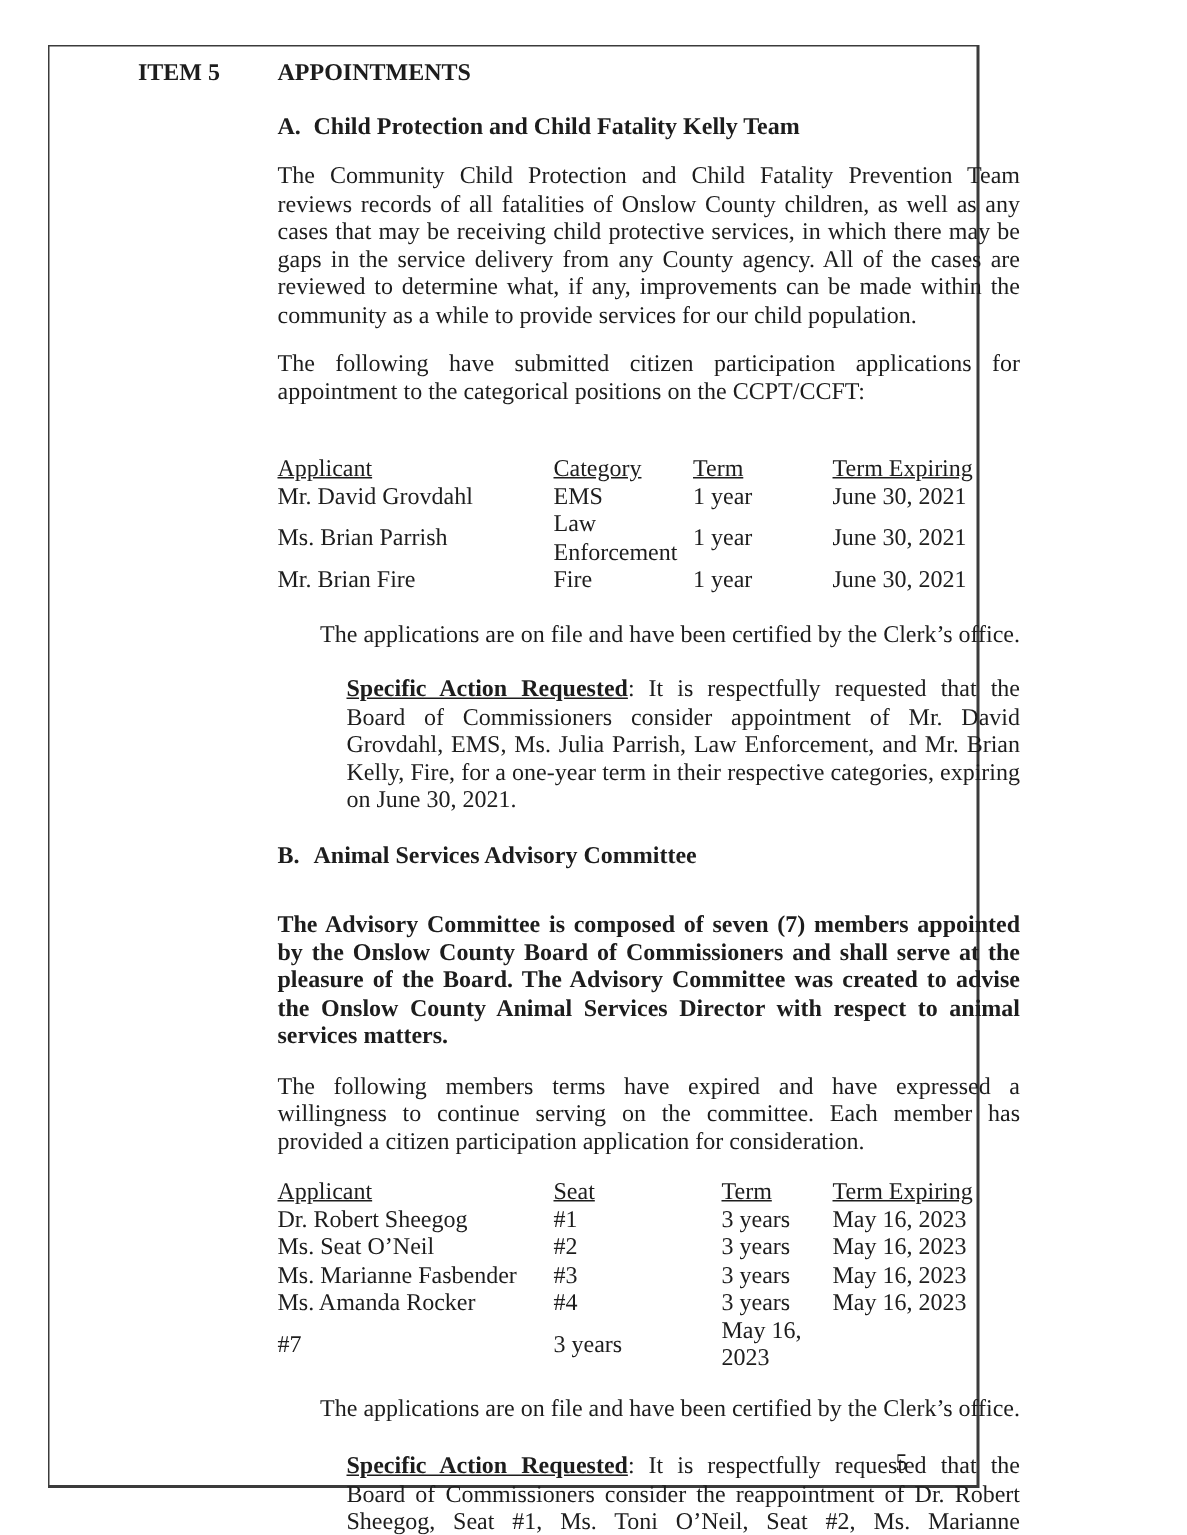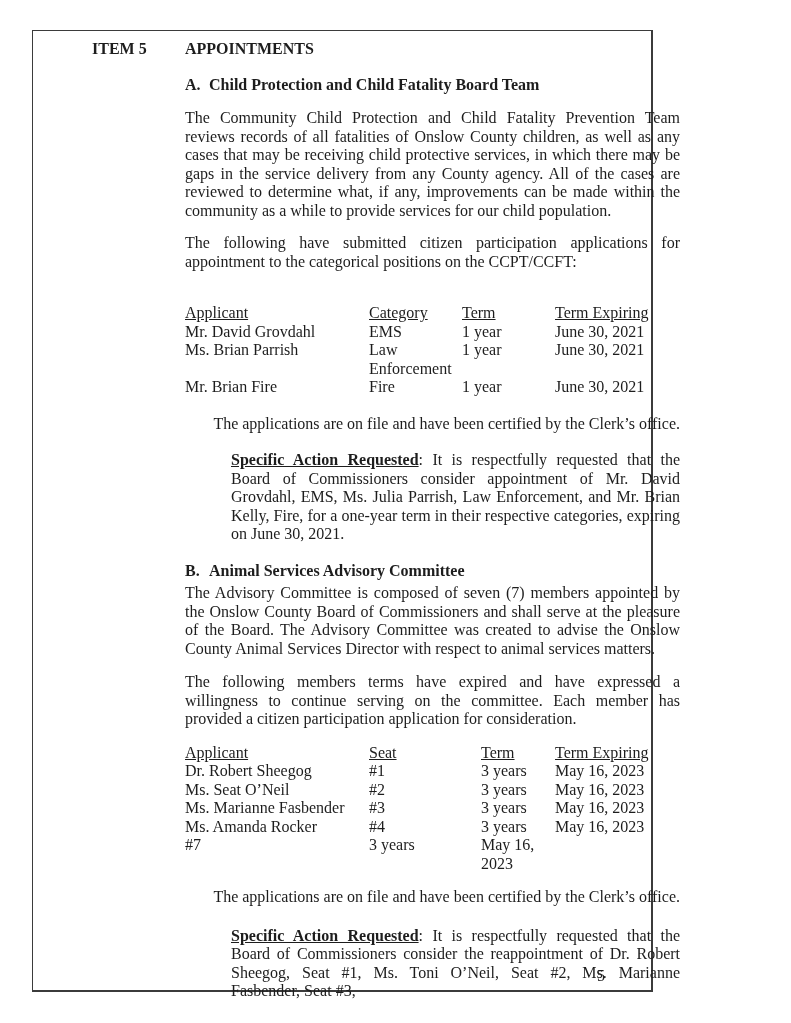--- a/index.html
+++ b/index.html
@@ -34,39 +34,39 @@
   .content {
     margin-left: 152px;
     width: 495px;
   }
   .sec-head { display: flex; font-weight: bold; margin: 0; font-size: 16px; }
   .sec-letter { width: 24px; flex: none; }
   .para { margin: 0; text-align: justify; }
   .clerk { text-align: right; }
   .sar { margin-left: 46px; }
   .sar-label { font-weight: bold; text-decoration: underline; }
-  .trow { display: flex; align-items: flex-start; }
+  .trow { display: flex; align-items: center; }
   .cell { flex: none; }
   .thead .cell { text-decoration: underline; }
   .tbl1 .cell:nth-child(1) { width: 184px; }
   .tbl1 .cell:nth-child(2) { width: 93px; }
   .tbl1 .cell:nth-child(3) { width: 93px; }
   .tbl1 .cell:nth-child(4) { flex: 1; }
   .tbl2 .cell:nth-child(1) { width: 184px; }
   .tbl2 .cell:nth-child(2) { width: 112px; }
   .tbl2 .cell:nth-child(3) { width: 74px; }
   .tbl2 .cell:nth-child(4) { flex: 1; }
   .mt-head-a { margin-top: 17px; }
   .mt-p1 { margin-top: 15px; }
   .mt-p2 { margin-top: 14px; }
   .mt-tbl1 { margin-top: 33px; }
   .mt-clerk-a { margin-top: 18px; }
   .mt-sar-a { margin-top: 18px; }
   .mt-head-b { margin-top: 18px; }
-  .mt-p3 { margin-top: 4px; }
+  .mt-p3 { margin-top: 28px; font-weight: bold; }
   .mt-p4 { margin-top: 15px; }
   .mt-tbl2 { margin-top: 15px; }
   .mt-clerk-b { margin-top: 15px; }
   .mt-sar-b { margin-top: 20px; }
   .page-num {
     position: absolute;
     right: 46px; bottom: 5px;
   }
 </style>
 </head>
@@ -76,21 +76,21 @@
 
   <div class="item-row">
     <span class="item-label">ITEM 5</span>
     <span class="item-title">APPOINTMENTS</span>
   </div>
 
   <div class="content">
 
     <p class="sec-head mt-head-a">
       <span class="sec-letter">A.</span>
-      <span>Child Protection and Child Fatality Board Team</span>
+      <span>Child Protection and Child Fatality Kelly Team</span>
     </p>
 
     <p class="para mt-p1">The Community Child Protection and Child Fatality Prevention Team reviews records of all fatalities of Onslow County children, as well as any cases that may be receiving child protective services, in which there may be gaps in the service delivery from any County agency. All of the cases are reviewed to determine what, if any, improvements can be made within the community as a while to provide services for our child population.</p>
 
     <p class="para mt-p2">The following have submitted citizen participation applications for appointment to the categorical positions on the CCPT/CCFT:</p>
 
     <div class="tbl1 mt-tbl1">
       <div class="trow thead">
         <span class="cell">Applicant</span>
         <span class="cell">Category</span>

